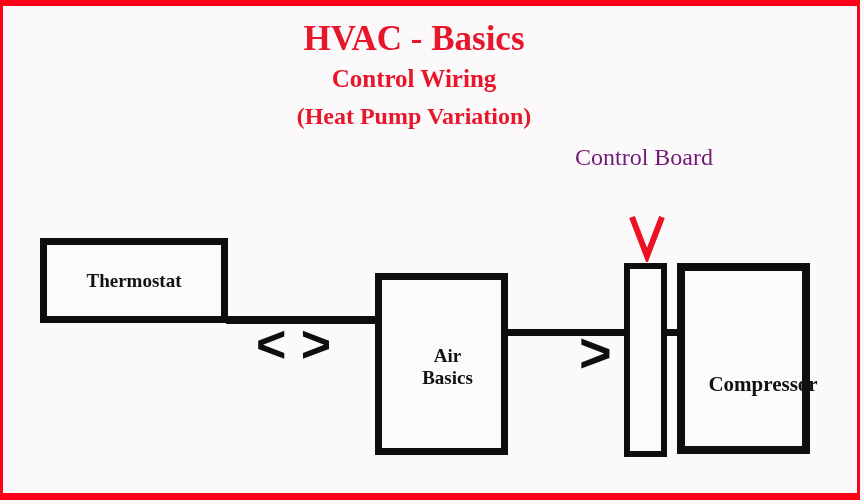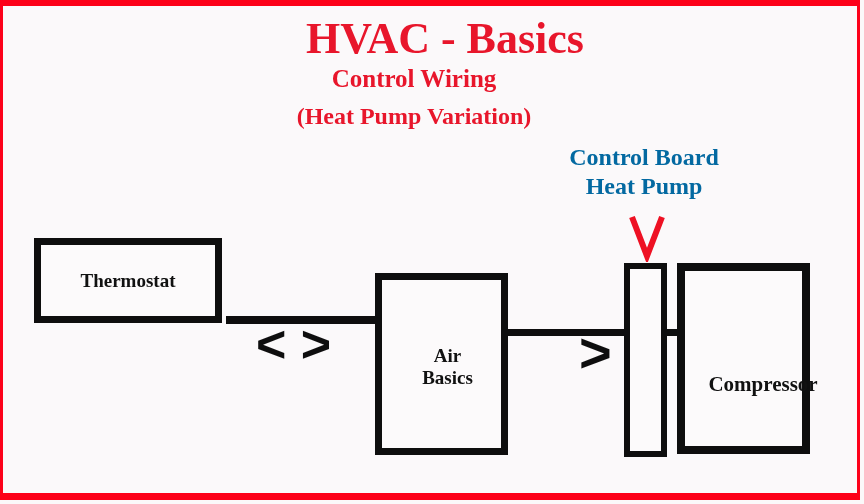--- a/index.html
+++ b/index.html
@@ -26,30 +26,30 @@
   }
   
   .title {
     position: absolute; left: 0; width: 828px;
     text-align: center;
     color: #E8162B;
     font-weight: bold;
     font-family: "Liberation Serif", serif;
     white-space: nowrap;
   }
-  .title-main      { top: 19px;  font-size: 44px; line-height: 40px; padding-left: 31px; }
+  .title-main      { top: 19px;  font-size: 35px; line-height: 40px; }
   .title-subtitle  { top: 62px;  font-size: 25px; line-height: 34px; }
   .title-variation { top: 101px; font-size: 24px; line-height: 30px; }
 
   
   .cb-label {
     position: absolute; left: 534px; top: 143px; width: 220px;
     text-align: center;
-    color: #0369a1;
-    font-weight: bold;
+    color: #701a75;
+    font-weight: normal;
     font-size: 24px; line-height: 29px;
     font-family: "Liberation Serif", serif;
     white-space: nowrap;
   }
 
   
   .v-arrow { position: absolute; left: 627px; top: 212px; }
 
   
   .box {
@@ -58,21 +58,21 @@
     background: #FCFAFB;
     border: 7px solid #0E0E0E;
     display: flex;
     align-items: center;
     justify-content: center;
     text-align: center;
     color: #111111;
     font-weight: bold;
     font-family: "Liberation Serif", serif;
   }
-  .box-thermostat { left: 34px;  top: 238px; width: 188px; height: 85px;  font-size: 19px; }
+  .box-thermostat { left: 40px;  top: 238px; width: 188px; height: 85px;  font-size: 19px; }
   .box-airhandler { left: 375px; top: 273px; width: 133px; height: 182px; font-size: 19px; line-height: 22px; }
   .box-airhandler .lbl { margin-top: 5px; margin-left: 12px; }
   .box-controlboard { left: 624px; top: 263px; width: 43px; height: 194px; border-width: 6px; }
   .box-compressor { left: 677px; top: 263px; width: 133px; height: 191px; border-width: 8px; font-size: 21px; }
   .box-compressor .lbl { margin-top: 52px; margin-left: 39px; }
 
   
   .wire { position: absolute; background: #0E0E0E; }
   .wire-1 { left: 226px; top: 316px; width: 154px; height: 8px; }
   .wire-2 { left: 504px; top: 329px; width: 124px; height: 7px; }
@@ -95,21 +95,20 @@
 <div id="canvas">
 
   <div class="frame"></div>
 
   <div class="title title-main">HVAC - Basics</div>
   <div class="title title-subtitle">Control Wiring</div>
   <div class="title title-variation">(Heat Pump Variation)</div>
 
   <div class="cb-label">
     <div>Control Board</div>
-    <div>Heat Pump</div>
   </div>
 
   <svg class="v-arrow" width="40" height="50" viewBox="0 0 40 50">
     <polyline points="5,5 20,44 35,5" fill="none" stroke="#EE1123" stroke-width="6" stroke-linecap="butt" stroke-linejoin="miter"></polyline>
   </svg>
 
   <div class="box box-thermostat">
     <span class="lbl">Thermostat</span>
   </div>
 

